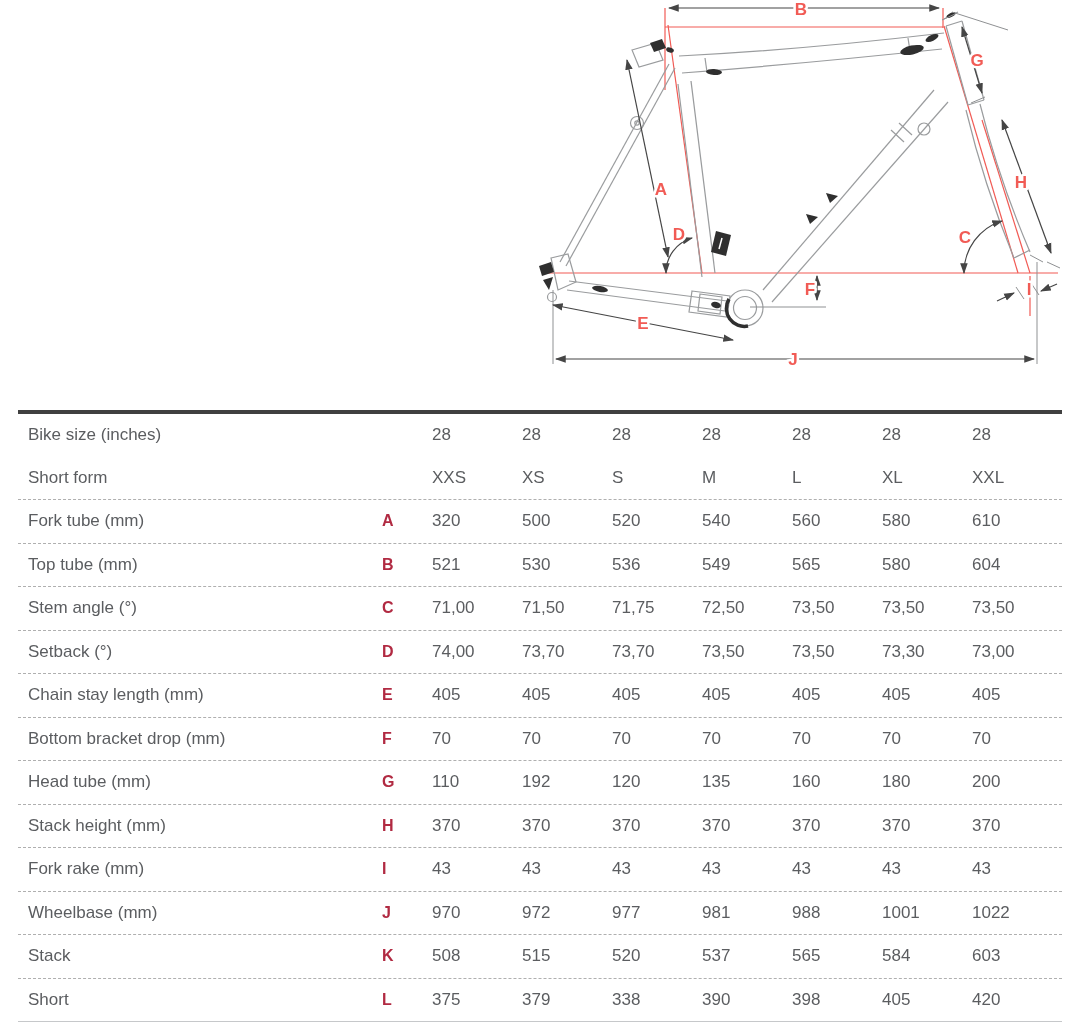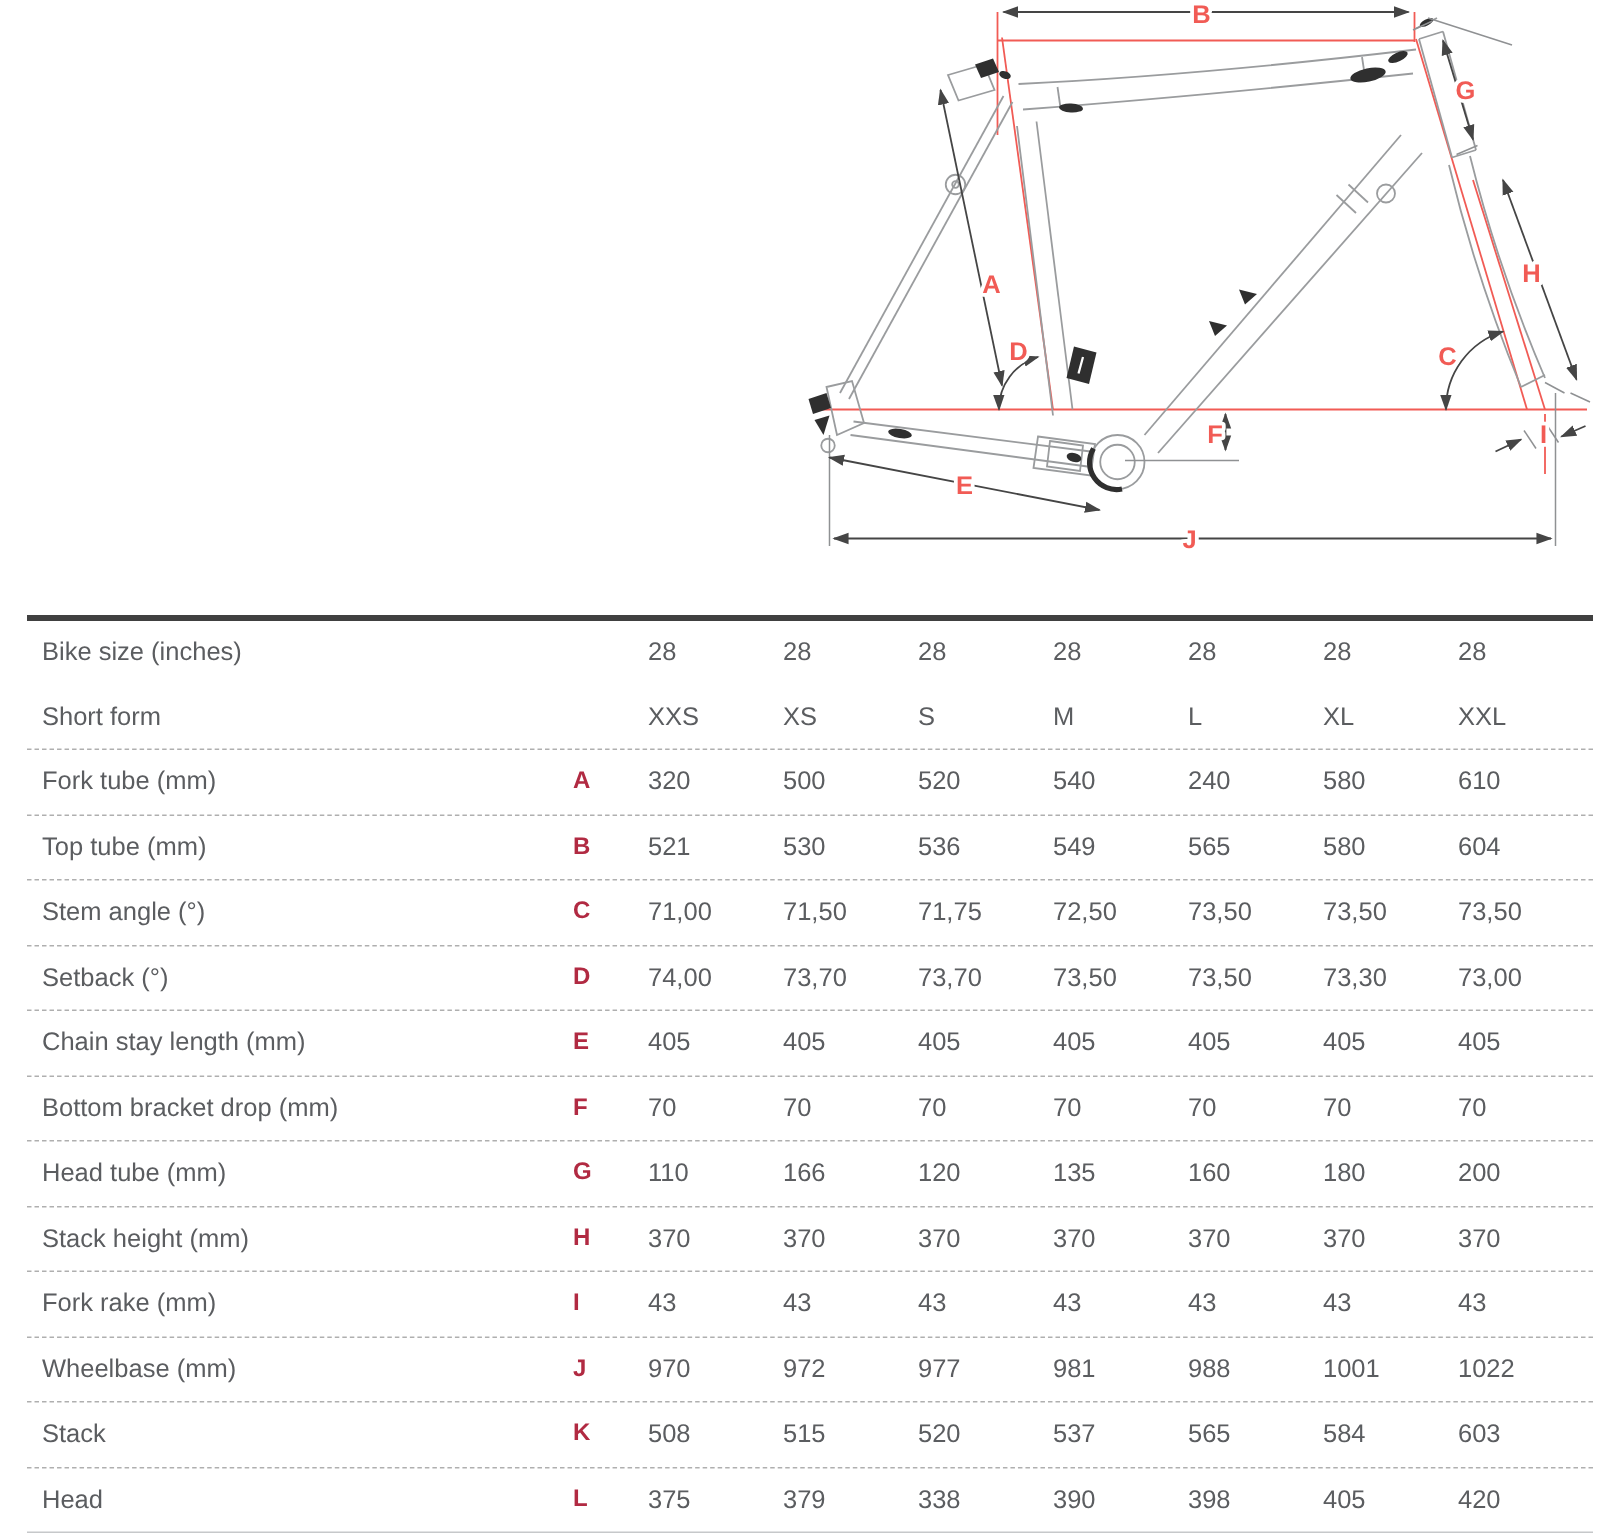--- a/index.html
+++ b/index.html
@@ -175,21 +175,21 @@
         <span class="t-val">XXL</span>
       </div>
       <div class="t-row dashed">
       <span class="t-label">Fork tube (mm)</span>
       <span class="t-letter">A</span>
 
     <span class="t-val">320</span>
         <span class="t-val">500</span>
         <span class="t-val">520</span>
         <span class="t-val">540</span>
-        <span class="t-val">240</span>
+        <span class="t-val">560</span>
         <span class="t-val">580</span>
         <span class="t-val">610</span>
       </div>
       <div class="t-row dashed">
       <span class="t-label">Top tube (mm)</span>
       <span class="t-letter">B</span>
 
     <span class="t-val">521</span>
         <span class="t-val">530</span>
         <span class="t-val">536</span>
@@ -244,21 +244,21 @@
         <span class="t-val">70</span>
         <span class="t-val">70</span>
         <span class="t-val">70</span>
         <span class="t-val">70</span>
       </div>
       <div class="t-row dashed">
       <span class="t-label">Head tube (mm)</span>
       <span class="t-letter">G</span>
 
     <span class="t-val">110</span>
-        <span class="t-val">166</span>
+        <span class="t-val">192</span>
         <span class="t-val">120</span>
         <span class="t-val">135</span>
         <span class="t-val">160</span>
         <span class="t-val">180</span>
         <span class="t-val">200</span>
       </div>
       <div class="t-row dashed">
       <span class="t-label">Stack height (mm)</span>
       <span class="t-letter">H</span>
 
@@ -300,21 +300,21 @@
 
     <span class="t-val">508</span>
         <span class="t-val">515</span>
         <span class="t-val">520</span>
         <span class="t-val">537</span>
         <span class="t-val">565</span>
         <span class="t-val">584</span>
         <span class="t-val">603</span>
       </div>
       <div class="t-row dashed">
-      <span class="t-label">Head</span>
+      <span class="t-label">Short</span>
       <span class="t-letter">L</span>
 
     <span class="t-val">375</span>
         <span class="t-val">379</span>
         <span class="t-val">338</span>
         <span class="t-val">390</span>
         <span class="t-val">398</span>
         <span class="t-val">405</span>
         <span class="t-val">420</span>
       </div>

